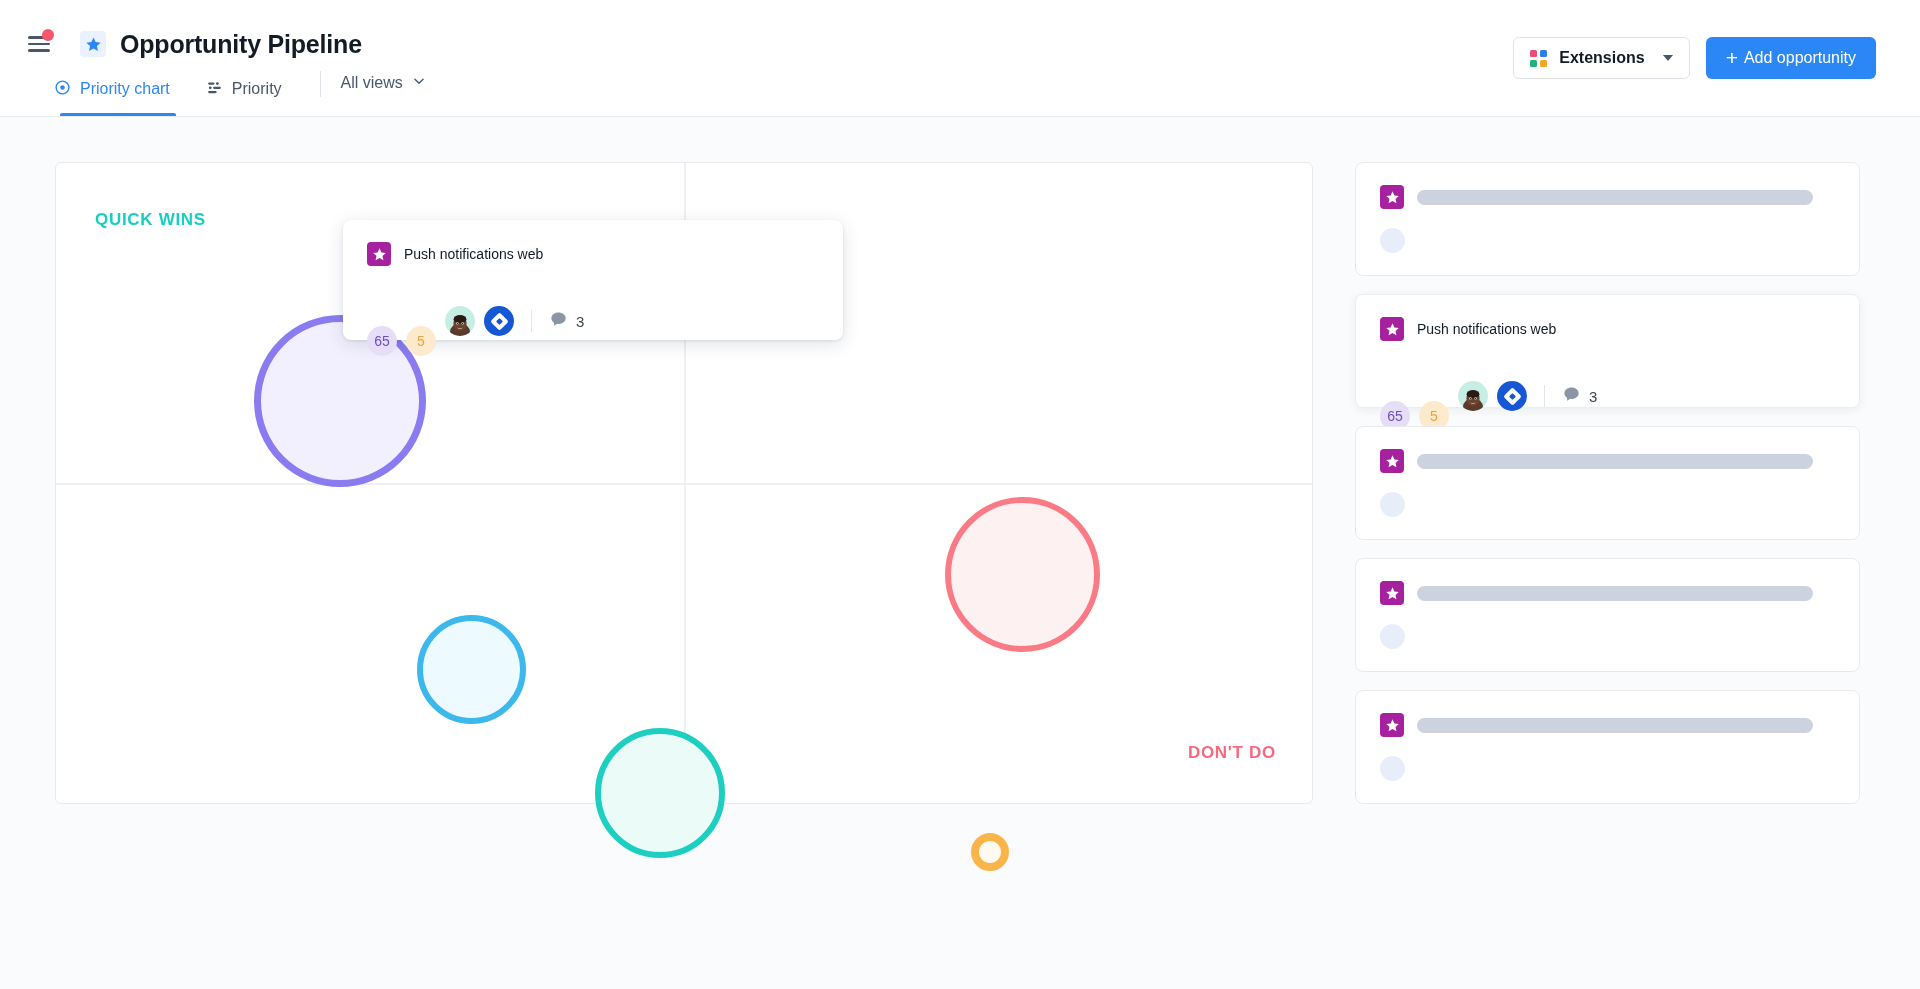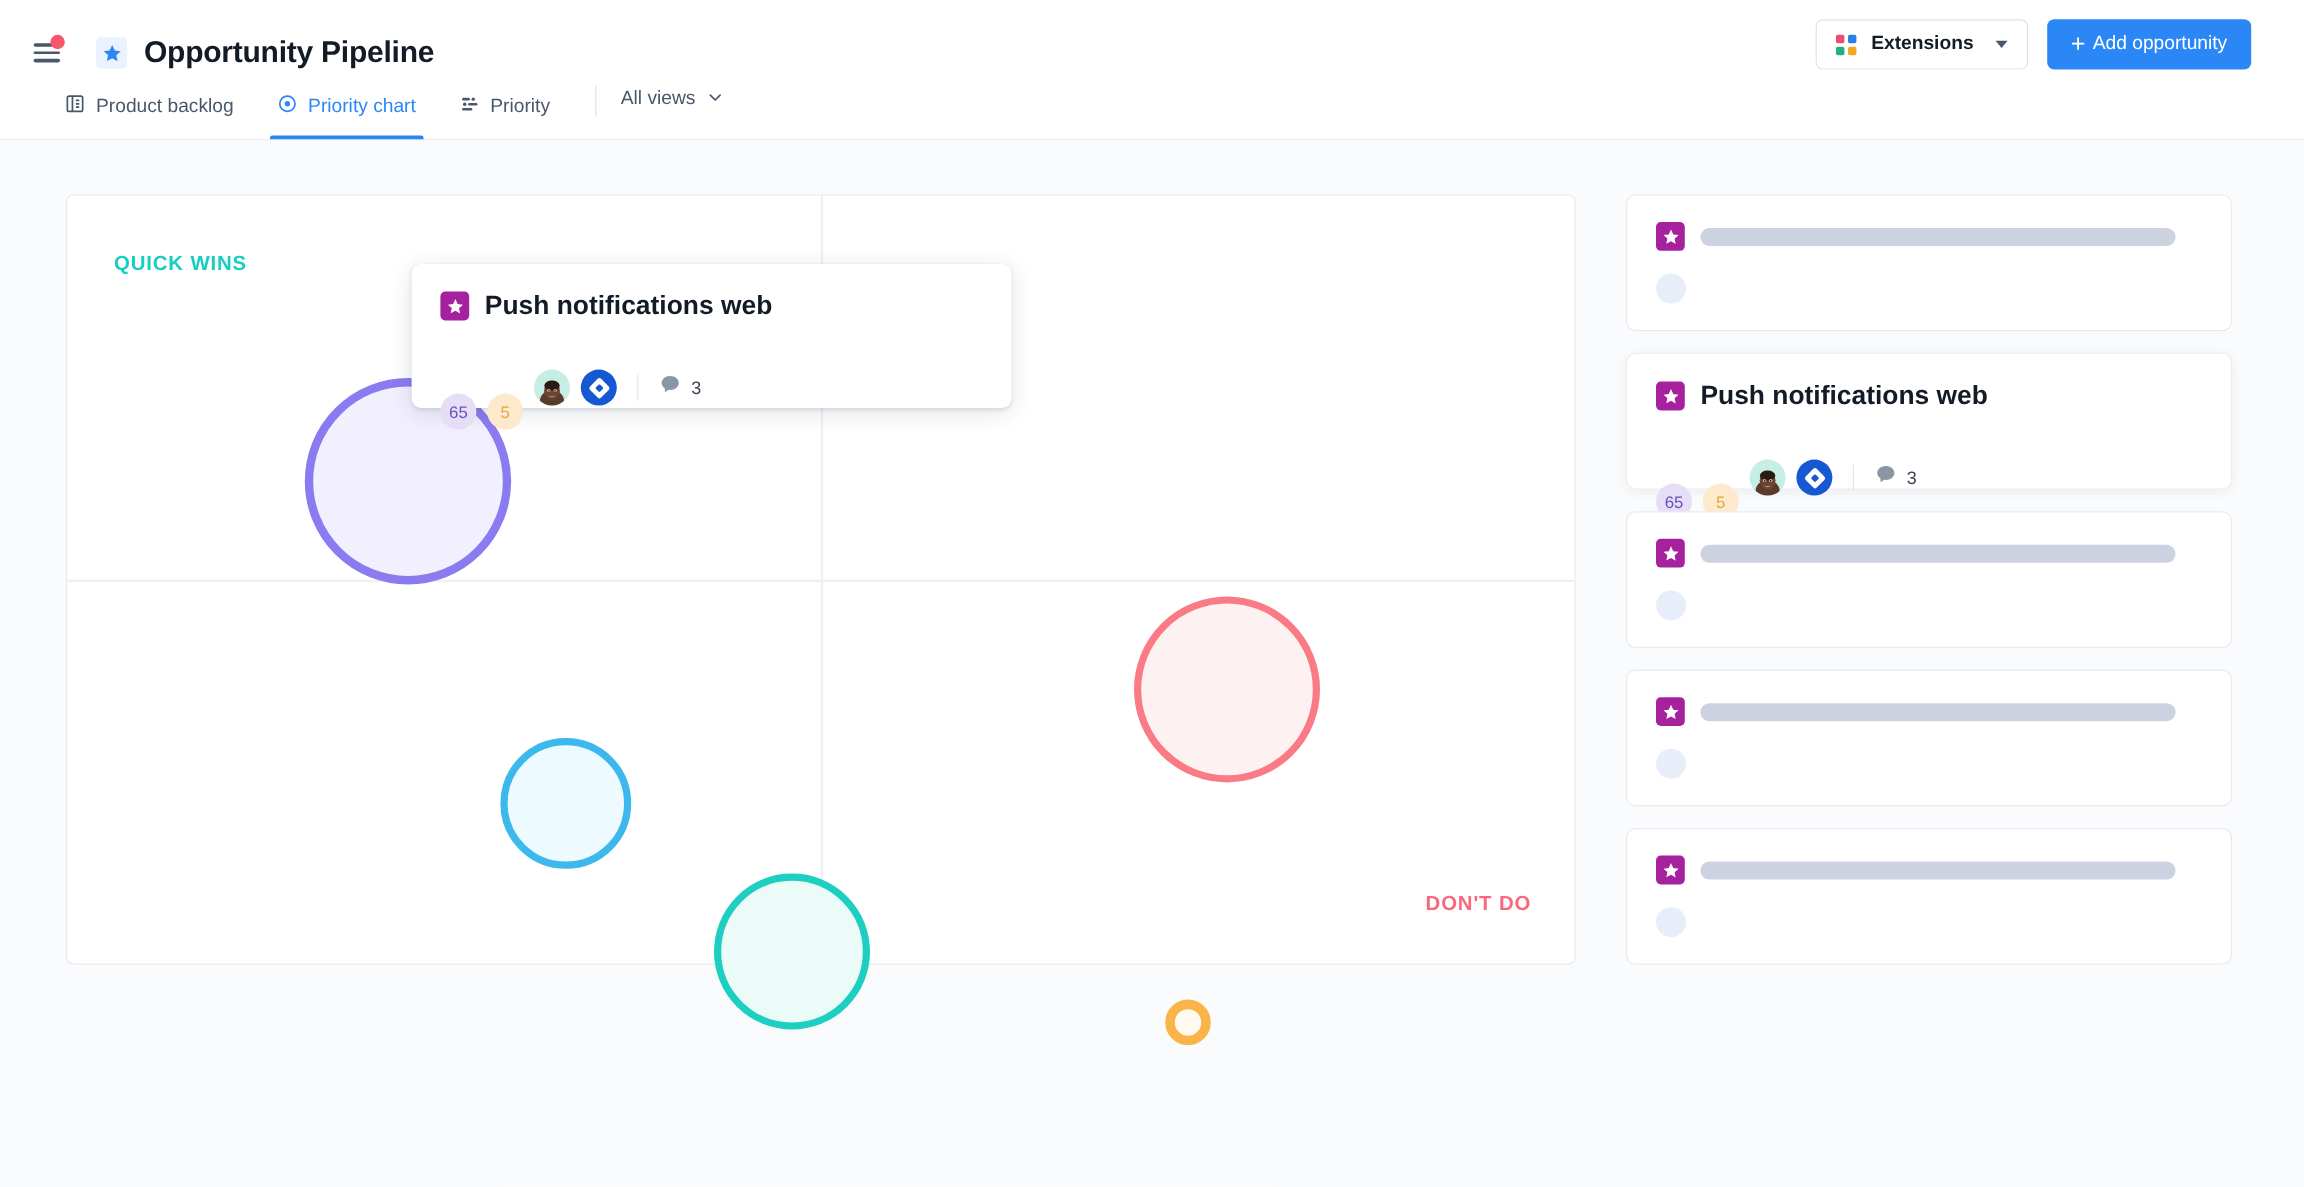--- a/index.html
+++ b/index.html
@@ -77,21 +77,21 @@
     width: 1px; height: 26px; background: #dfe3e9;
     align-self: center; margin: 0 20px 10px 20px;
   }
   .allviews {
     display: flex; align-items: center; gap: 9px;
     font-size: 16px; color: #49576b;
     height: 54px; padding-bottom: 12px; cursor: pointer;
   }
 
   .top-actions {
-    position: absolute; top: 16px; right: 44px;
+    position: absolute; top: 37px; right: 44px;
     display: flex; align-items: center; gap: 16px;
   }
   .ext-btn {
     display: flex; align-items: center; gap: 12px;
     height: 42px; padding: 0 16px;
     background: #fff; border: 1px solid #dfe3e9; border-radius: 6px;
     font-size: 16px; font-weight: 700; color: #121b26;
     cursor: pointer;
   }
   .ext-grid {
@@ -151,21 +151,21 @@
     box-shadow: 0 4px 18px rgba(25,40,70,0.13), 0 1px 3px rgba(25,40,70,0.10);
     padding: 22px 24px;
     z-index: 6;
   }
   .card-title-row { display: flex; align-items: center; gap: 13px; }
   .sq-star {
     width: 24px; height: 24px; background: #a5219e; border-radius: 4px;
     display: flex; align-items: center; justify-content: center; flex: none;
   }
   .sq-star svg { width: 15px; height: 15px; fill: #ffffff; }
-  .card-title { font-size: 22px; font-weight: 700; color: #121b26; text-align: center; }
+  .card-title { font-size: 14px; font-weight: 400; color: #121b26; text-align: center; }
   .meta-row { display: flex; align-items: center; gap: 9px; margin-top: 20px; }
   .pill {
     width: 30px; height: 30px; border-radius: 50%;
     display: flex; align-items: center; justify-content: center;
     font-size: 14px; font-weight: 400; margin-top: 40px;
   }
   .pill-score { background: #e6ddf7; color: #6b4fc0; }
   .pill-effort { background: #fdeacc; color: #e8a33d; }
   .avatar {
     width: 30px; height: 30px; border-radius: 50%;
@@ -219,29 +219,20 @@
     <div class="star-chip">
       <svg viewBox="0 0 24 24">
           <path d="M12 2l3 6.6 7.1.8-5.3 4.8 1.5 7-6.3-3.6L5.7 21l1.5-7L1.9 9.4 9 8.6z"></path>
         </svg>
     </div>
     <div class="page-title">Opportunity Pipeline</div>
   </div>
 
   <div class="tabs-row">
 
-    <div class="tab">
-      <span>
-        <svg width="17" height="17" viewBox="0 0 24 24" fill="none" stroke="#49576b" stroke-width="2">
-          <rect x="3" y="3" width="18" height="18" rx="2"></rect>
-            <path d="M9 3v18M13 8h4M13 12h4M13 16h4"></path>
-        </svg>
-      </span>
-      <span>Product backlog</span>
-    </div>
 
     <div class="tab active">
       <span>
         <svg width="17" height="17" viewBox="0 0 24 24" fill="none" stroke="#2b87f5" stroke-width="2">
           <circle cx="12" cy="12" r="9"></circle>
             <circle cx="12" cy="12" r="3.2" fill="#2b87f5" stroke="none"></circle>
         </svg>
       </span>
       <span>Priority chart</span>
     </div>

